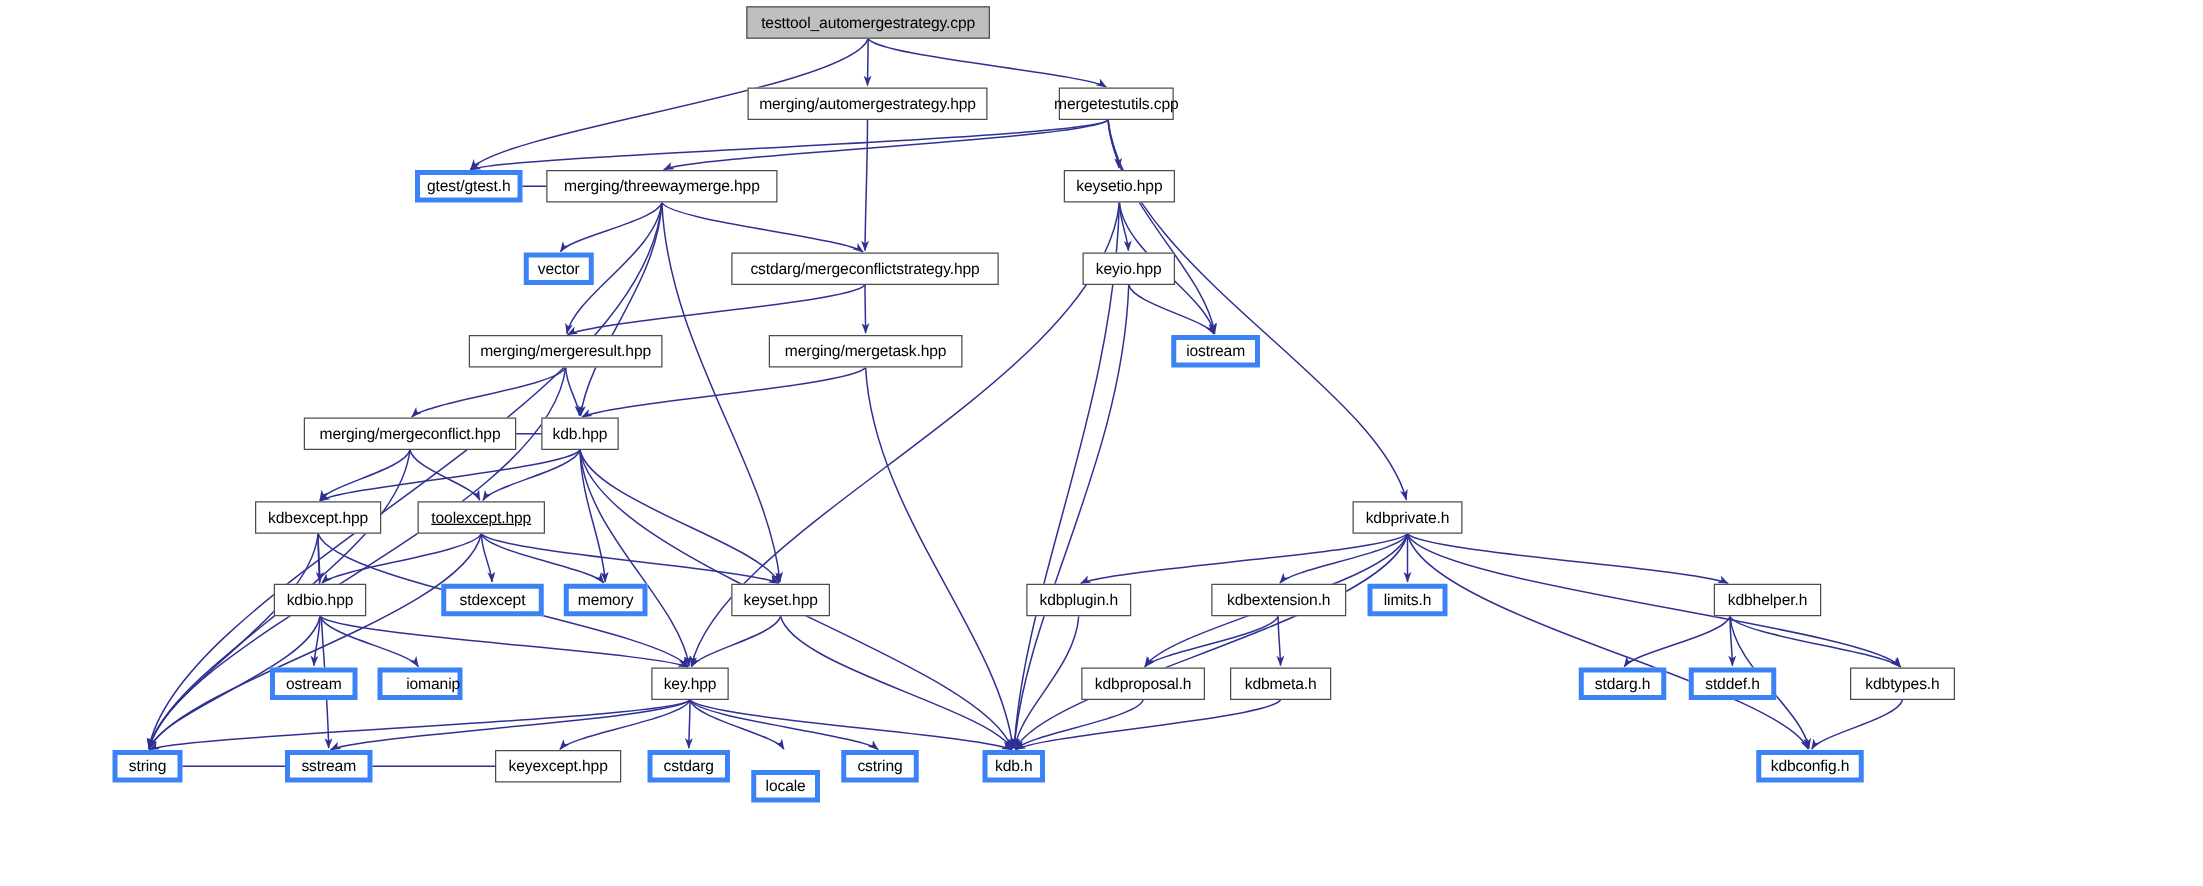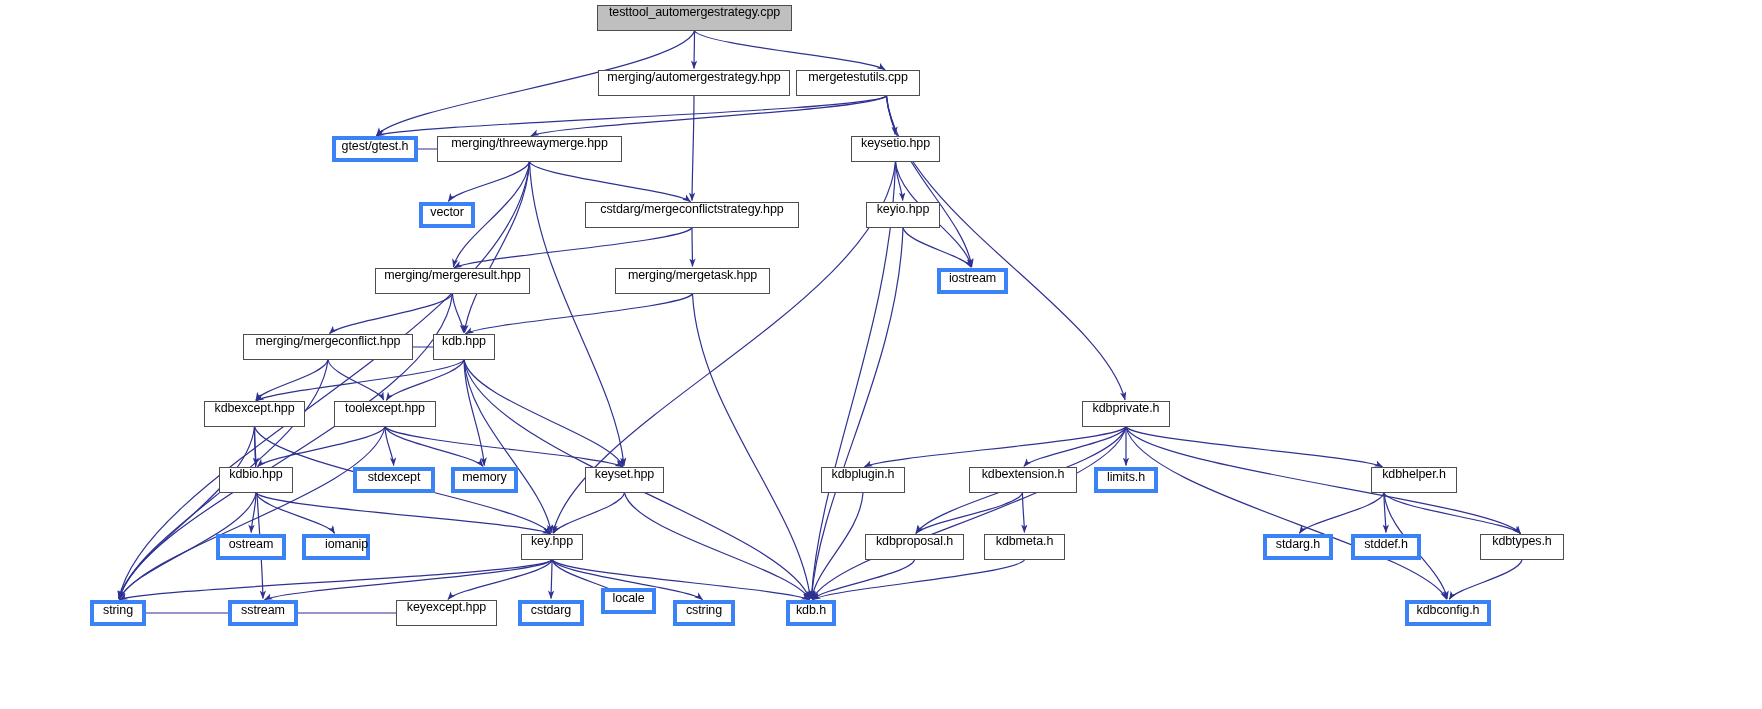--- a/index.html
+++ b/index.html
@@ -20,20 +20,21 @@
     left: 0;
     top: 0;
     width: 1762px;
     height: 709px;
     pointer-events: none;
   }
   .node {
     position: absolute;
     box-sizing: border-box;
     display: flex;
+    align-items: center;
     justify-content: center;
     white-space: nowrap;
     font-size: 12.5px;
     line-height: 1;
     color: #000000;
     background: #ffffff;
     height: 26px;
     padding: 0 7px;
     letter-spacing: -0.1px;
   }
@@ -144,21 +145,21 @@
         <path d="M1522,560 C1518.004,575.2 1456.6455597703641,587.2867244484518 1449.319559770364,599.2867244484518" marker-end="url(#arrow)"></path>
       </g>
   </svg>
   <div id="nodes">
       <div class="node n-root" style="left: 597px; top: 5px; width: 195px;">
         <span>testtool_automergestrategy.cpp</span>
       </div>
       <div class="node n-doc" style="left: 598px; top: 70px; width: 192px;">
         <span>merging/automergestrategy.hpp</span>
       </div>
-      <div class="node n-doc" style="left: 796px; top: 70px; width: 124px;">
+      <div class="node n-doc" style="left: 847px; top: 70px; width: 92px;">
         <span>mergetestutils.cpp</span>
       </div>
       <div class="node n-sys" style="left: 332px; top: 136px; width: 86px;">
         <span>gtest/gtest.h</span>
       </div>
       <div class="node n-doc" style="left: 437px; top: 136px; width: 185px;">
         <span>merging/threewaymerge.hpp</span>
       </div>
       <div class="node n-doc" style="left: 851px; top: 136px; width: 89px;">
         <span>keysetio.hpp</span>
@@ -183,21 +184,21 @@
       </div>
       <div class="node n-doc" style="left: 243px; top: 334px; width: 170px;">
         <span>merging/mergeconflict.hpp</span>
       </div>
       <div class="node n-doc" style="left: 433px; top: 334px; width: 62px;">
         <span>kdb.hpp</span>
       </div>
       <div class="node n-doc" style="left: 204px; top: 401px; width: 101px;">
         <span>kdbexcept.hpp</span>
       </div>
-      <div class="node n-doc" style="left: 334px; top: 401px; width: 102px;">
+      <div class="node n-doc" style="left: 334px; top: 401px; width: 102px; text-decoration: underline;">
         <span>toolexcept.hpp</span>
       </div>
       <div class="node n-doc" style="left: 1082px; top: 401px; width: 88px;">
         <span>kdbprivate.h</span>
       </div>
       <div class="node n-doc" style="left: 219px; top: 467px; width: 74px;">
         <span>kdbio.hpp</span>
       </div>
       <div class="node n-sys" style="left: 353px; top: 467px; width: 82px;">
         <span>stdexcept</span>
@@ -249,21 +250,21 @@
       </div>
       <div class="node n-sys" style="left: 228px; top: 600px; width: 70px;">
         <span>sstream</span>
       </div>
       <div class="node n-doc" style="left: 396px; top: 600px; width: 101px;">
         <span>keyexcept.hpp</span>
       </div>
       <div class="node n-sys" style="left: 518px; top: 600px; width: 66px;">
         <span>cstdarg</span>
       </div>
-      <div class="node n-sys" style="left: 601px; top: 588px; width: 55px;">
+      <div class="node n-sys" style="left: 601px; top: 616px; width: 55px;">
         <span>locale</span>
       </div>
       <div class="node n-sys" style="left: 673px; top: 600px; width: 62px;">
         <span>cstring</span>
       </div>
       <div class="node n-sys" style="left: 786px; top: 600px; width: 50px;">
         <span>kdb.h</span>
       </div>
       <div class="node n-sys" style="left: 1405px; top: 600px; width: 86px;">
         <span>kdbconfig.h</span>

